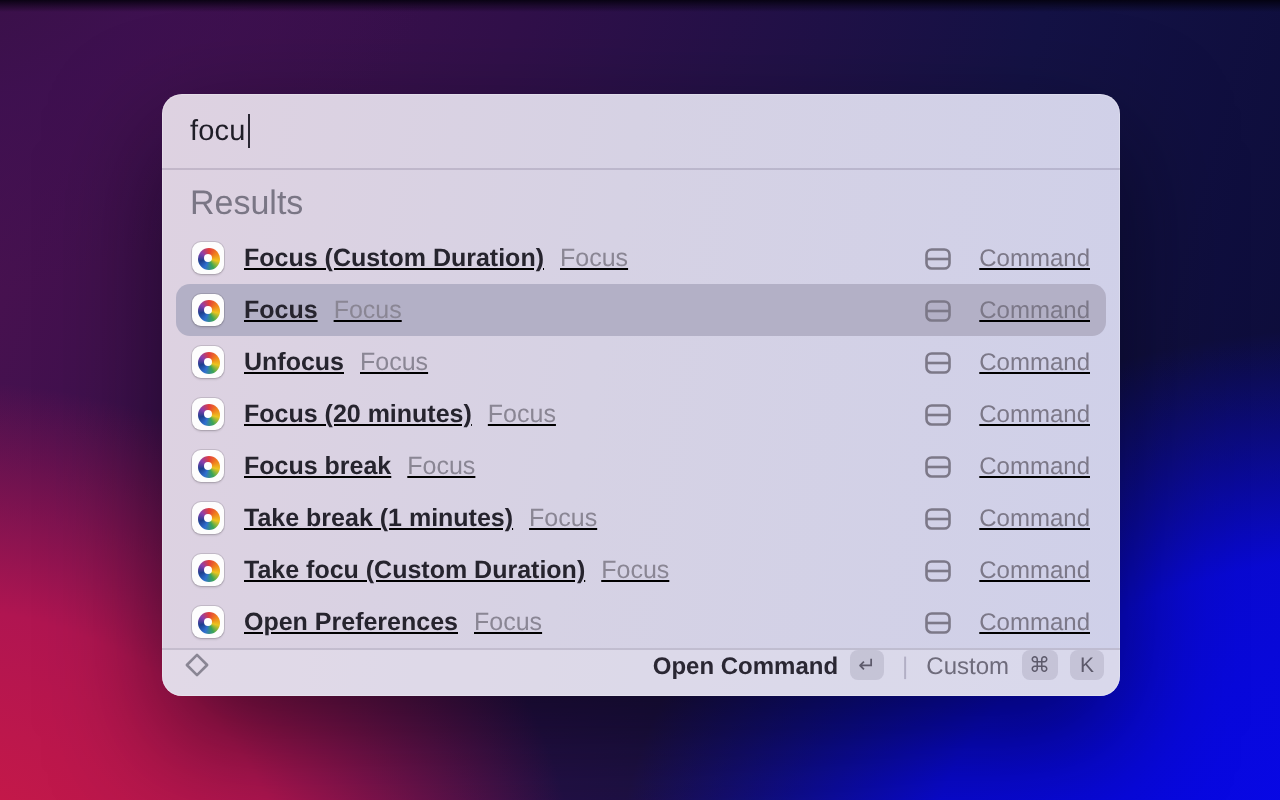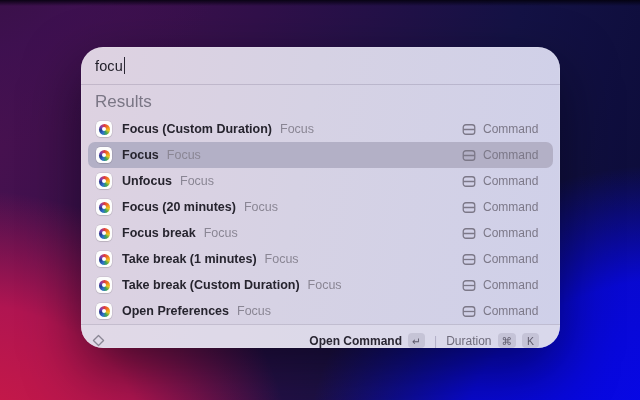--- a/index.html
+++ b/index.html
@@ -13,21 +13,21 @@
       radial-gradient(65% 75% at -10% -15%, #33103f 0%, rgba(60,16,80,0.8) 40%, rgba(40,12,70,0) 70%),
       radial-gradient(80% 95% at 108% 112%, #0707ef 0%, rgba(8,8,225,0.9) 45%, rgba(8,8,180,0) 75%),
       linear-gradient(105deg, #4a1150 0%, #31104a 35%, #141245 70%, #0b0b38 100%);
     position: relative;
   }
 
   .launcher {
     position: absolute;
     left: 81px; top: 47px;
     width: 479px; height: 301px;
-    border-radius: 22px;
+    border-radius: 10px;
     overflow: hidden;
     background: linear-gradient(100deg, #ded2e1 0%, #d6d2e4 45%, #cfd0e9 100%);
     box-shadow: 0 22px 55px rgba(0,0,10,0.5), 0 0 0 0.5px rgba(255,255,255,0.25) inset;
     display: flex;
     flex-direction: column;
   }
 
   .search-bar {
     height: 38px;
     flex: 0 0 38px;
@@ -61,20 +61,21 @@
     overflow: hidden;
     padding: 0 7px;
   }
   .row {
     height: 26px;
     display: flex;
     align-items: center;
     border-radius: 7px;
     padding: 0 8px;
     cursor: pointer;
+    text-decoration: underline;
   }
   .row.selected { background: #b3b0c6; }
 
   .app-icon {
     width: 16px; height: 16px;
     border-radius: 4.5px;
     background: #fdfdfd;
     box-shadow: 0 0 0 0.5px rgba(0,0,0,0.12), 0 1px 1px rgba(0,0,0,0.1);
     display: flex; align-items: center; justify-content: center;
     margin-right: 10px;
@@ -111,30 +112,31 @@
     margin-left: auto;
     display: flex;
     align-items: center;
     gap: 7px;
   }
   .type-icon { display: block; }
   .row-type {
     font-size: 12px;
     color: #7c7888;
     width: 62px;
+    text-align: right;
   }
 
   .footer {
     flex: 0 0 24px;
     height: 24px;
     border-top: 1px solid rgba(70,60,95,0.18);
     background: rgba(235,231,242,0.35);
     display: flex;
-    align-items: flex-end;
-    padding: 0 21px 0 10px;
+    align-items: flex-start;
+    padding: 0 8px 0 10px;
   }
   .footer-right {
     margin-left: auto;
     display: flex;
     align-items: center;
     gap: 6px;
   }
   .footer-primary {
     font-size: 12px;
     font-weight: bold;
@@ -254,21 +256,21 @@
           <rect x="1.25" y="1.75" width="11.5" height="9.5" rx="2.6" fill="none" stroke="#7c7888" stroke-width="1.3"></rect>
           <line x1="1.25" y1="6.5" x2="12.75" y2="6.5" stroke="#7c7888" stroke-width="1.3"></line>
         </svg>
         <span class="row-type">Command</span>
       </span>
     </div>
       <div class="row">
       <span class="app-icon">
           <span class="wheel"></span>
         </span>
-      <span class="row-title">Take break (Custom Duration)</span>
+      <span class="row-title">Take focu (Custom Duration)</span>
       <span class="row-sub">Focus</span>
       <span class="row-right">
         <svg class="type-icon" width="14" height="13" viewBox="0 0 14 13">
           <rect x="1.25" y="1.75" width="11.5" height="9.5" rx="2.6" fill="none" stroke="#7c7888" stroke-width="1.3"></rect>
           <line x1="1.25" y1="6.5" x2="12.75" y2="6.5" stroke="#7c7888" stroke-width="1.3"></line>
         </svg>
         <span class="row-type">Command</span>
       </span>
     </div>
       <div class="row">
@@ -302,19 +304,19 @@
     </div>
 
   <div class="footer">
     <svg width="15" height="15" viewBox="0 0 16 16">
       <path d="M8 2.6 L13.4 8 L8 13.4 L2.6 8 Z" fill="none" stroke="#8a8694" stroke-width="1.4" stroke-linejoin="round"></path>
     </svg>
     <div class="footer-right">
       <span class="footer-primary">Open Command</span>
       <span class="key">↵</span>
       <span class="vdiv">|</span>
-      <span class="footer-secondary">Duration</span>
+      <span class="footer-secondary">Custom</span>
       <span class="key">⌘</span>
       <span class="key">K</span>
     </div>
   </div>
 
 </div>
 
 </body></html>

